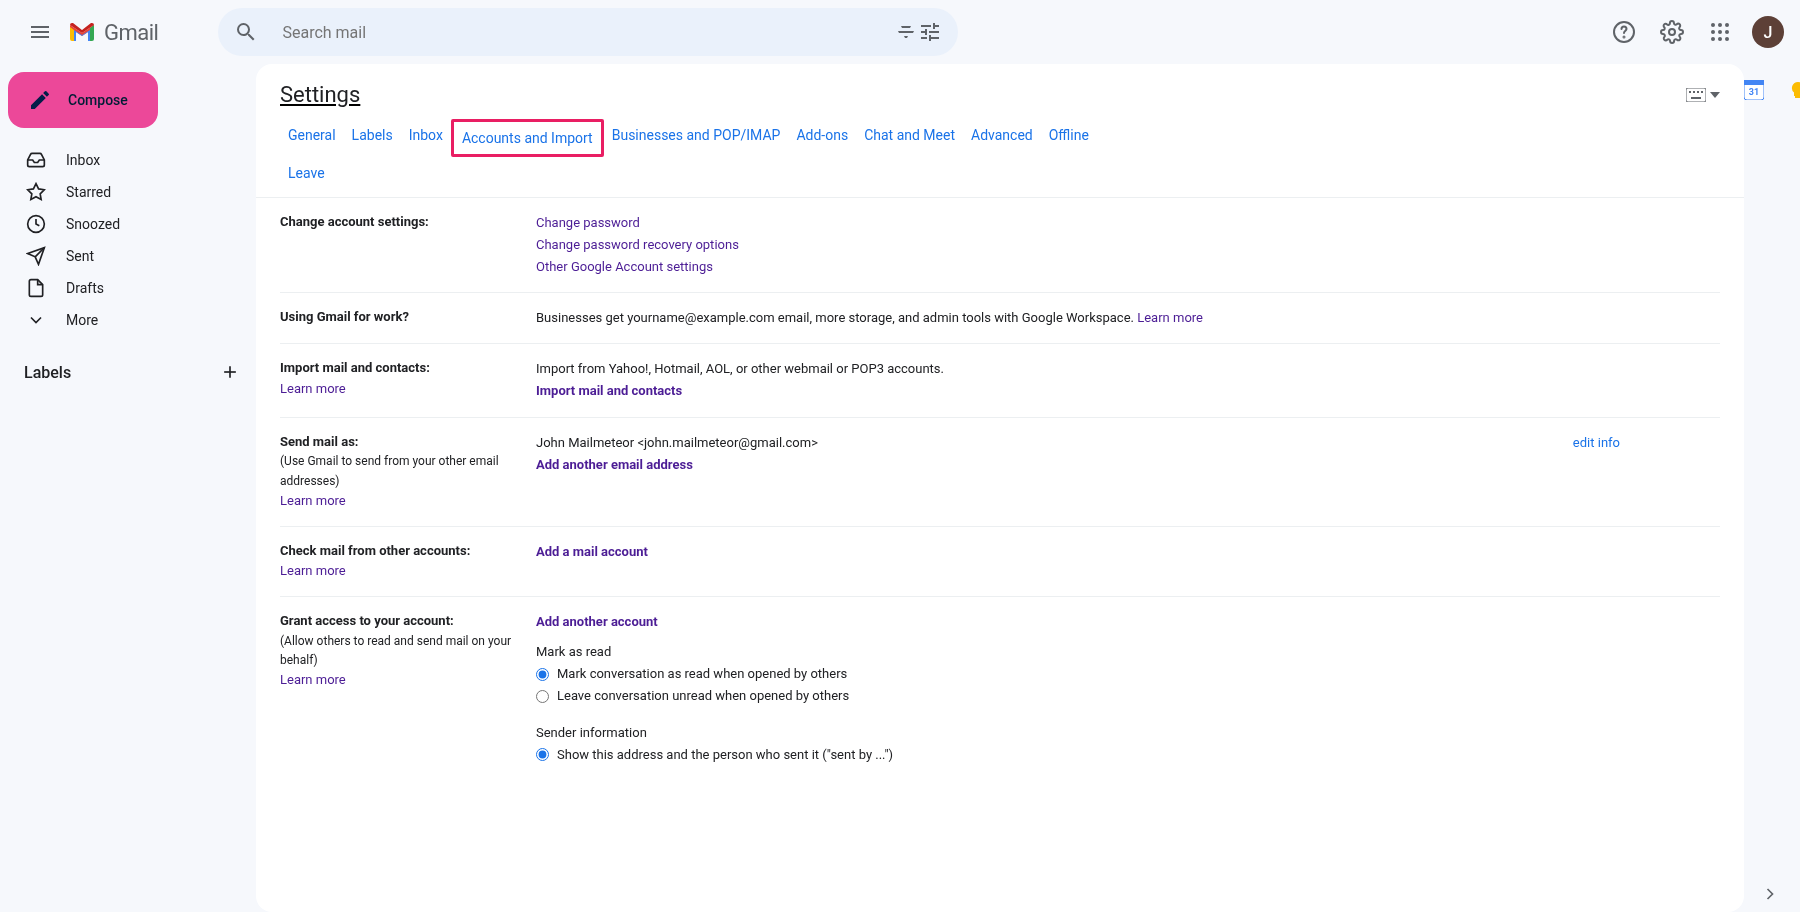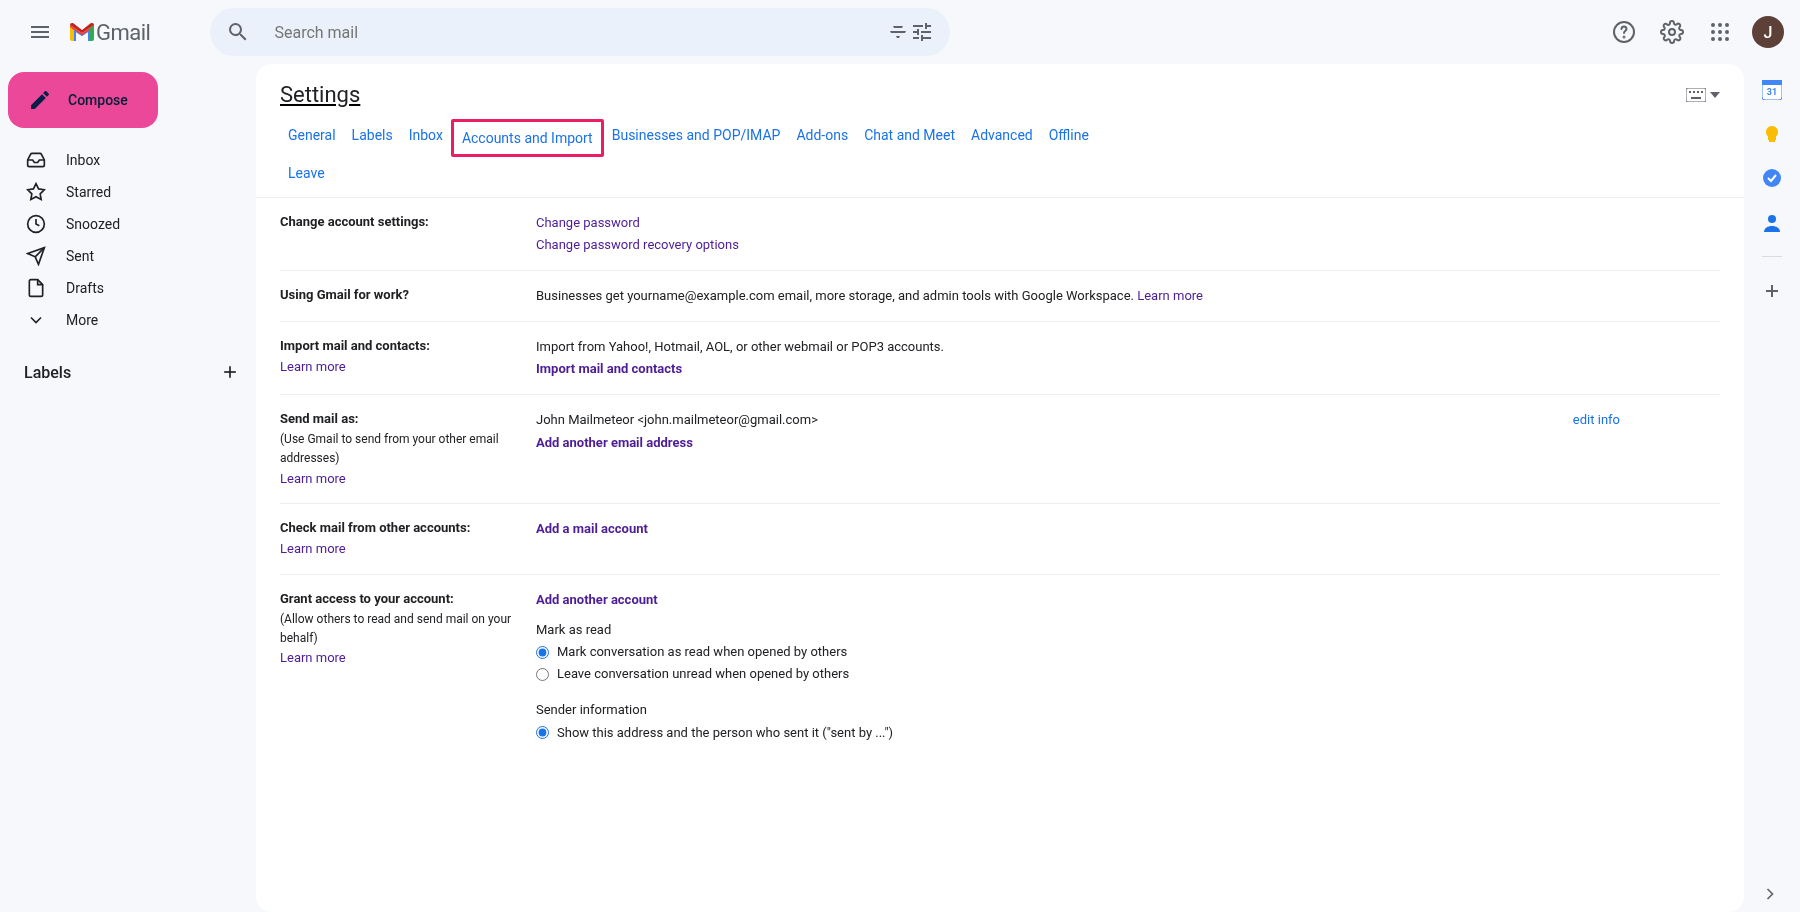--- a/index.html
+++ b/index.html
@@ -1,21 +1,21 @@
 <!DOCTYPE html>
 <html><head>
 <meta charset="utf-8">
 <style>
   * { box-sizing: border-box; margin: 0; padding: 0; font-family: 'Google Sans', Roboto, Arial, sans-serif; }
   body { background: #f6f8fc; width: 1800px; height: 912px; overflow: hidden; position: relative; }
 
   
   .header { height: 64px; display: flex; align-items: center; padding: 0 16px; }
   .menu-btn { width: 48px; height: 48px; display: flex; align-items: center; justify-content: center; border-radius: 50%; cursor: pointer; }
-  .logo-wrap { display: flex; align-items: center; margin-left: 4px; margin-right: 60px; }
+  .logo-wrap { display: flex; align-items: center; gap: 8px; margin-left: 4px; margin-right: 60px; }
   .logo-text { font-size: 22px; color: #5f6368; letter-spacing: -0.5px; }
   .search-bar { flex: 0 0 740px; height: 48px; background: #eaf1fb; border-radius: 24px; display: flex; align-items: center; padding: 0 16px; }
   .search-bar input { flex: 1; border: none; background: transparent; font-size: 16px; outline: none; color: #0f766e; margin-left: 24px; }
   .header-spacer { flex: 1; }
   .header-icon { width: 40px; height: 40px; display: flex; align-items: center; justify-content: center; border-radius: 50%; cursor: pointer; margin: 0 4px; }
   .avatar { width: 32px; height: 32px; border-radius: 50%; background: #5d4037; color: #fff; display: flex; align-items: center; justify-content: center; font-size: 16px; font-weight: 500; margin-left: 8px; }
 
   
   .body-wrap { display: flex; height: calc(100% - 64px); }
 
@@ -47,21 +47,21 @@
   .section-label .sub { font-weight: 400; font-size: 12px; }
   .section-content { flex: 1; line-height: 1.7; }
   .link { color: #4c1d95; cursor: pointer; }
   .link.bold { font-weight: 700; }
   .right-link { float: right; color: #1a73e8; cursor: pointer; margin-right: 100px; }
 
   .radio-row { display: flex; align-items: center; gap: 8px; }
   .radio-row input[type="radio"] { accent-color: #1a73e8; }
 
   
-  .side-panel { position: absolute; right: 0; top: 64px; width: 56px; height: calc(100% - 64px); display: flex; flex-direction: column; align-items: center; padding-top: 16px; gap: 24px; }
+  .side-panel { position: absolute; right: 0; top: 64px; width: 56px; height: calc(100% - 64px); display: flex; flex-direction: row; align-items: flex-start; padding-top: 16px; gap: 24px; }
   .side-icon { width: 20px; height: 20px; cursor: pointer; }
   .side-divider { width: 20px; height: 1px; background: #dadce0; }
 
   .bottom-chevron { position: absolute; bottom: 8px; right: 20px; color: #5f6368; }
 
   svg { display: block; }
 </style>
 </head>
 <body>
 
@@ -218,20 +218,21 @@
       <div class="tab link" style="margin-bottom:8px;">Leave</div>
     </div>
 
     <div class="settings-body">
 
       <div class="section">
         <div class="section-label"><span class="bold">Change account settings:</span></div>
         <div class="section-content">
           <div><span class="link">Change password</span></div>
           <div><span class="link">Change password recovery options</span></div>
+          <div><span class="link">Other Google Account settings</span></div>
         </div>
       </div>
 
       <div class="section">
         <div class="section-label"><span class="bold">Using Gmail for work?</span></div>
         <div class="section-content">
           <span>Businesses get yourname@example.com email, more storage, and admin tools with Google Workspace. </span><span class="link">Learn more</span>
         </div>
       </div>
 

